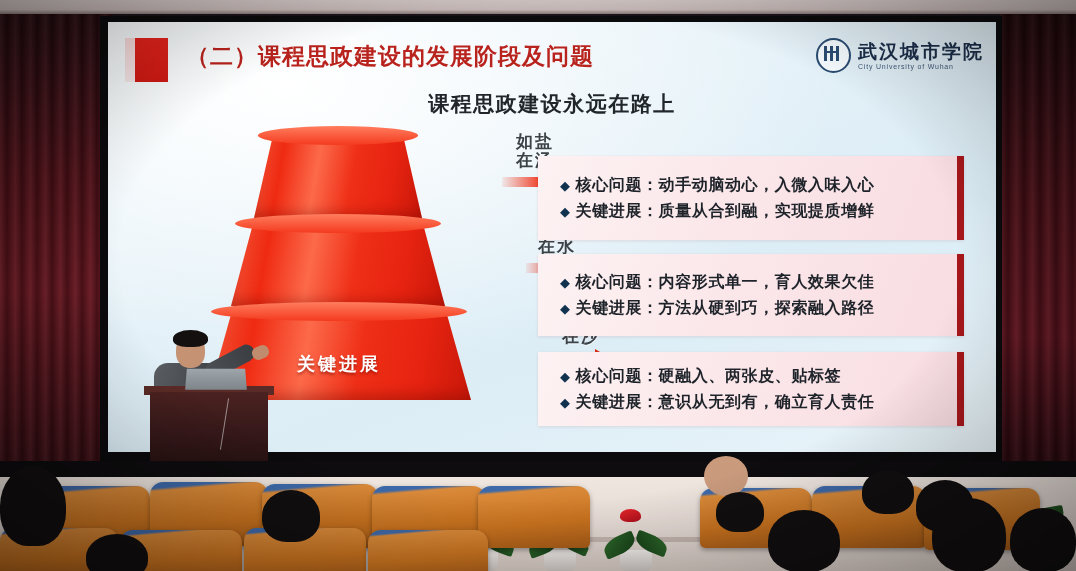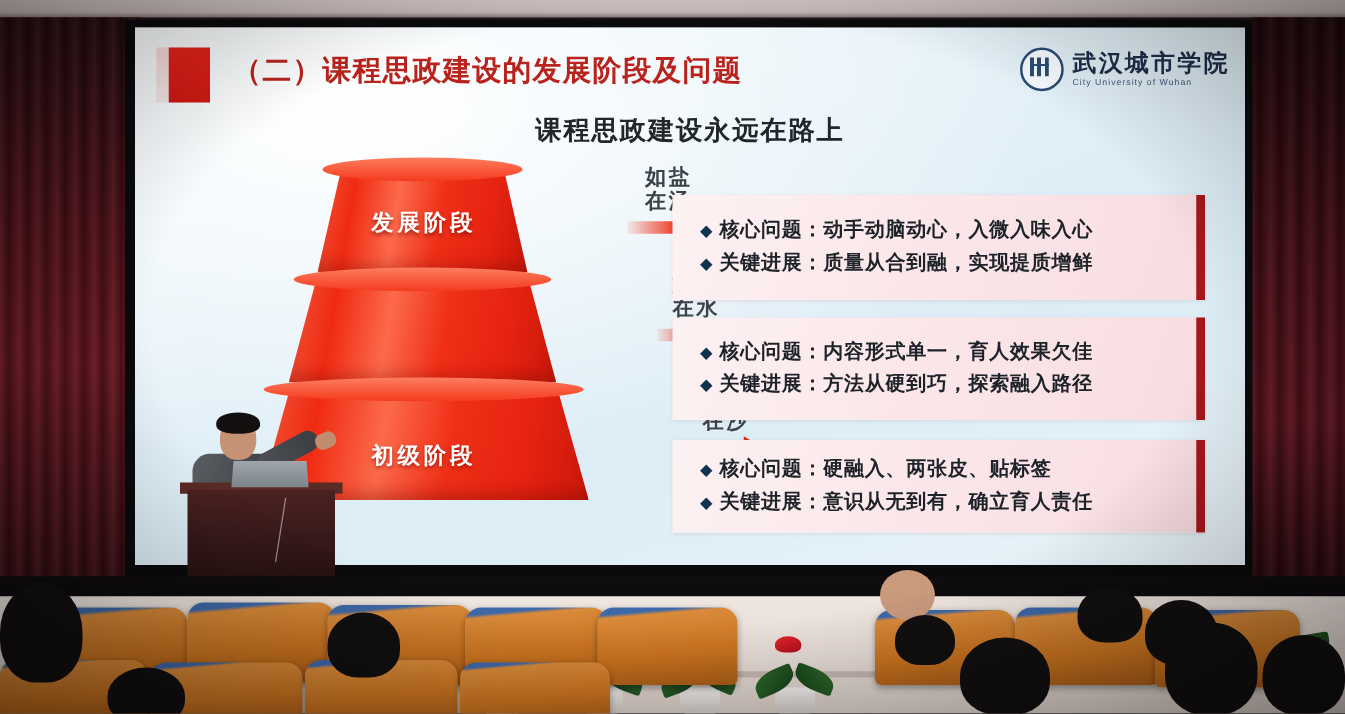--- a/index.html
+++ b/index.html
@@ -175,32 +175,31 @@
       </div>
     </div>
 
     <div class="slide-subtitle">课程思政建设永远在路上</div>
 
     <div class="pyramid">
       <div class="tier t1">
         <div class="tier-body"></div>
       </div>
       <div class="tier-top" style="left:64px;top:-4px;width:160px;"></div>
-      <div class="tier-label" style="top:36px;">发展阶段</div>
 
       <div class="tier t2">
         <div class="tier-body"></div>
       </div>
       <div class="tier-top" style="left:41px;top:84px;width:206px;"></div>
 
       <div class="tier t3">
         <div class="tier-body"></div>
       </div>
       <div class="tier-top" style="left:17px;top:172px;width:256px;"></div>
-      <div class="tier-label" style="top:222px;">初级阶段</div>
+      <div class="tier-label" style="top:222px;">关键进展</div>
     </div>
 
     <div class="arrow-group ag1">
       <div class="arrow-label">如盐</div>
       <div class="arrow-label">在汤</div>
       <div class="arrow-shape" style="width:66px;">
         <div class="arrow-shaft" style="width:52px;"></div>
         <div class="arrow-head" style="left:51px;"></div>
       </div>
     </div>

